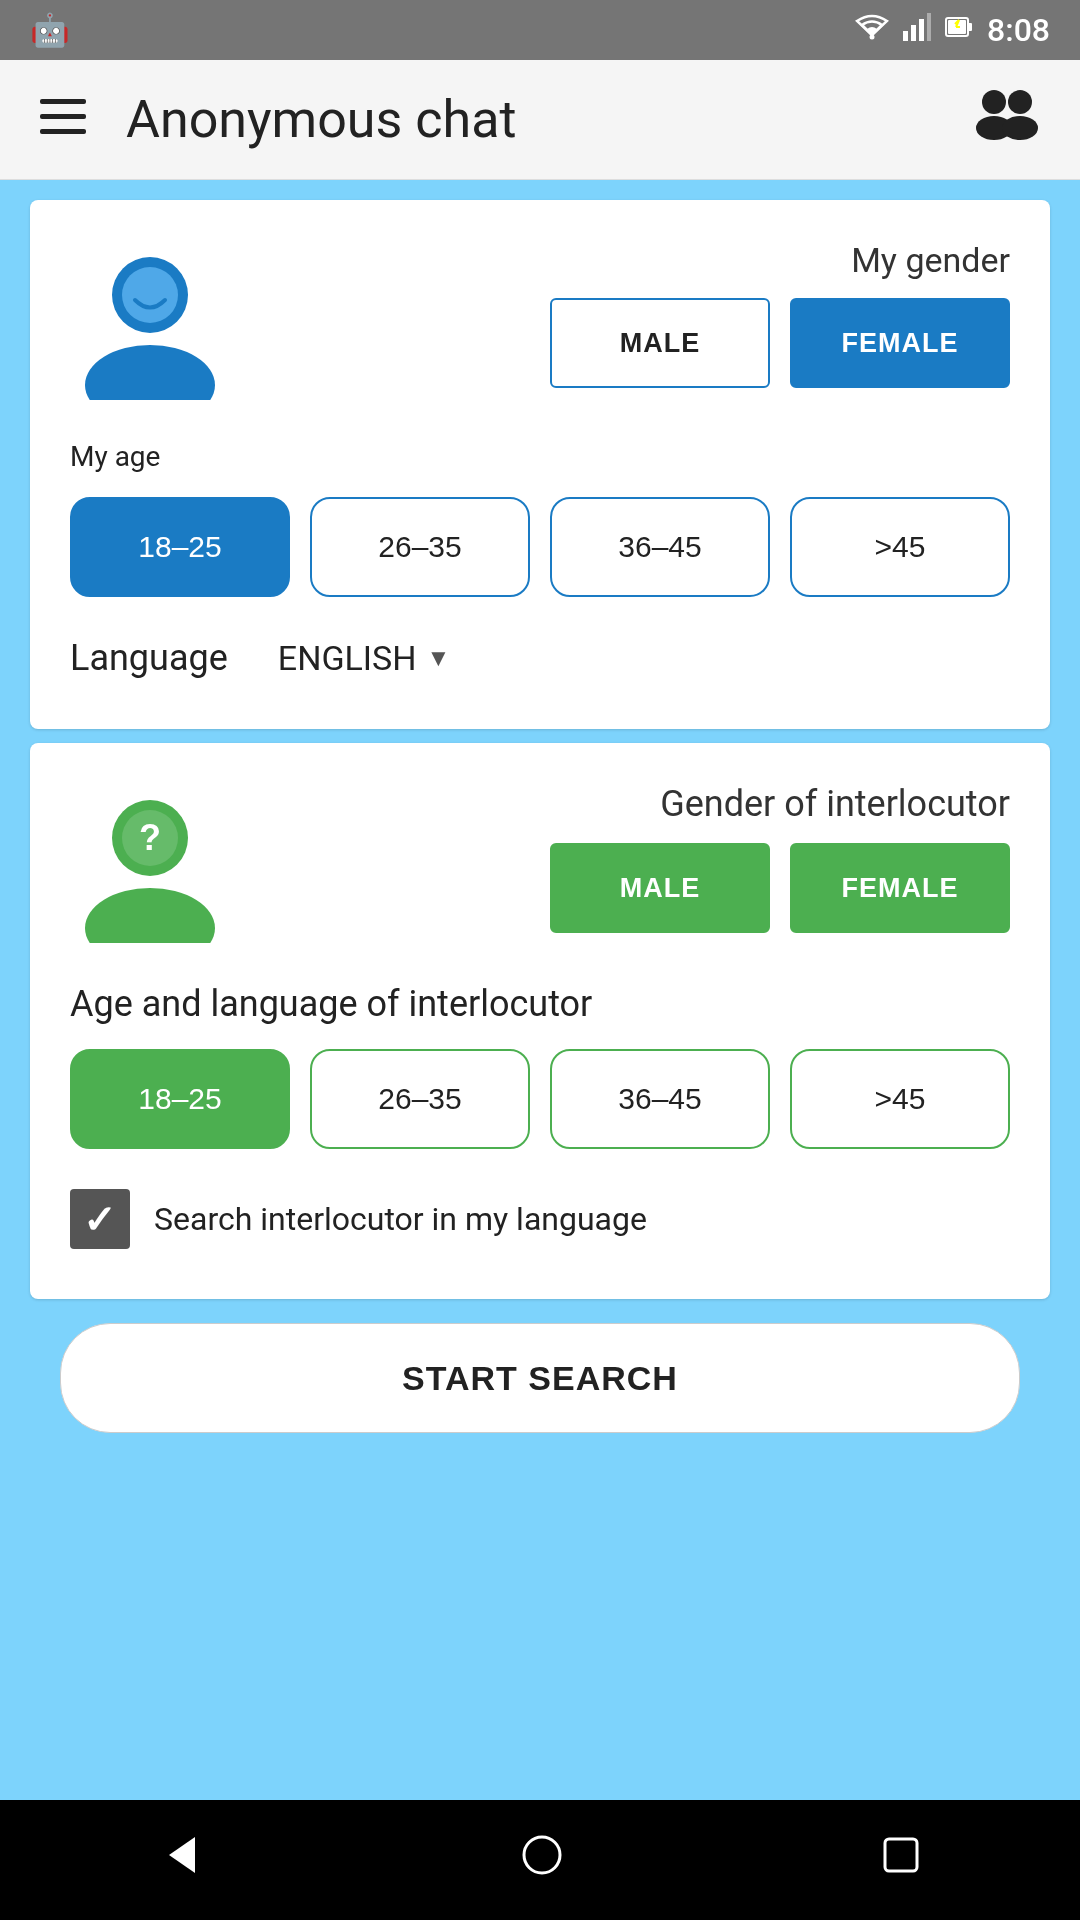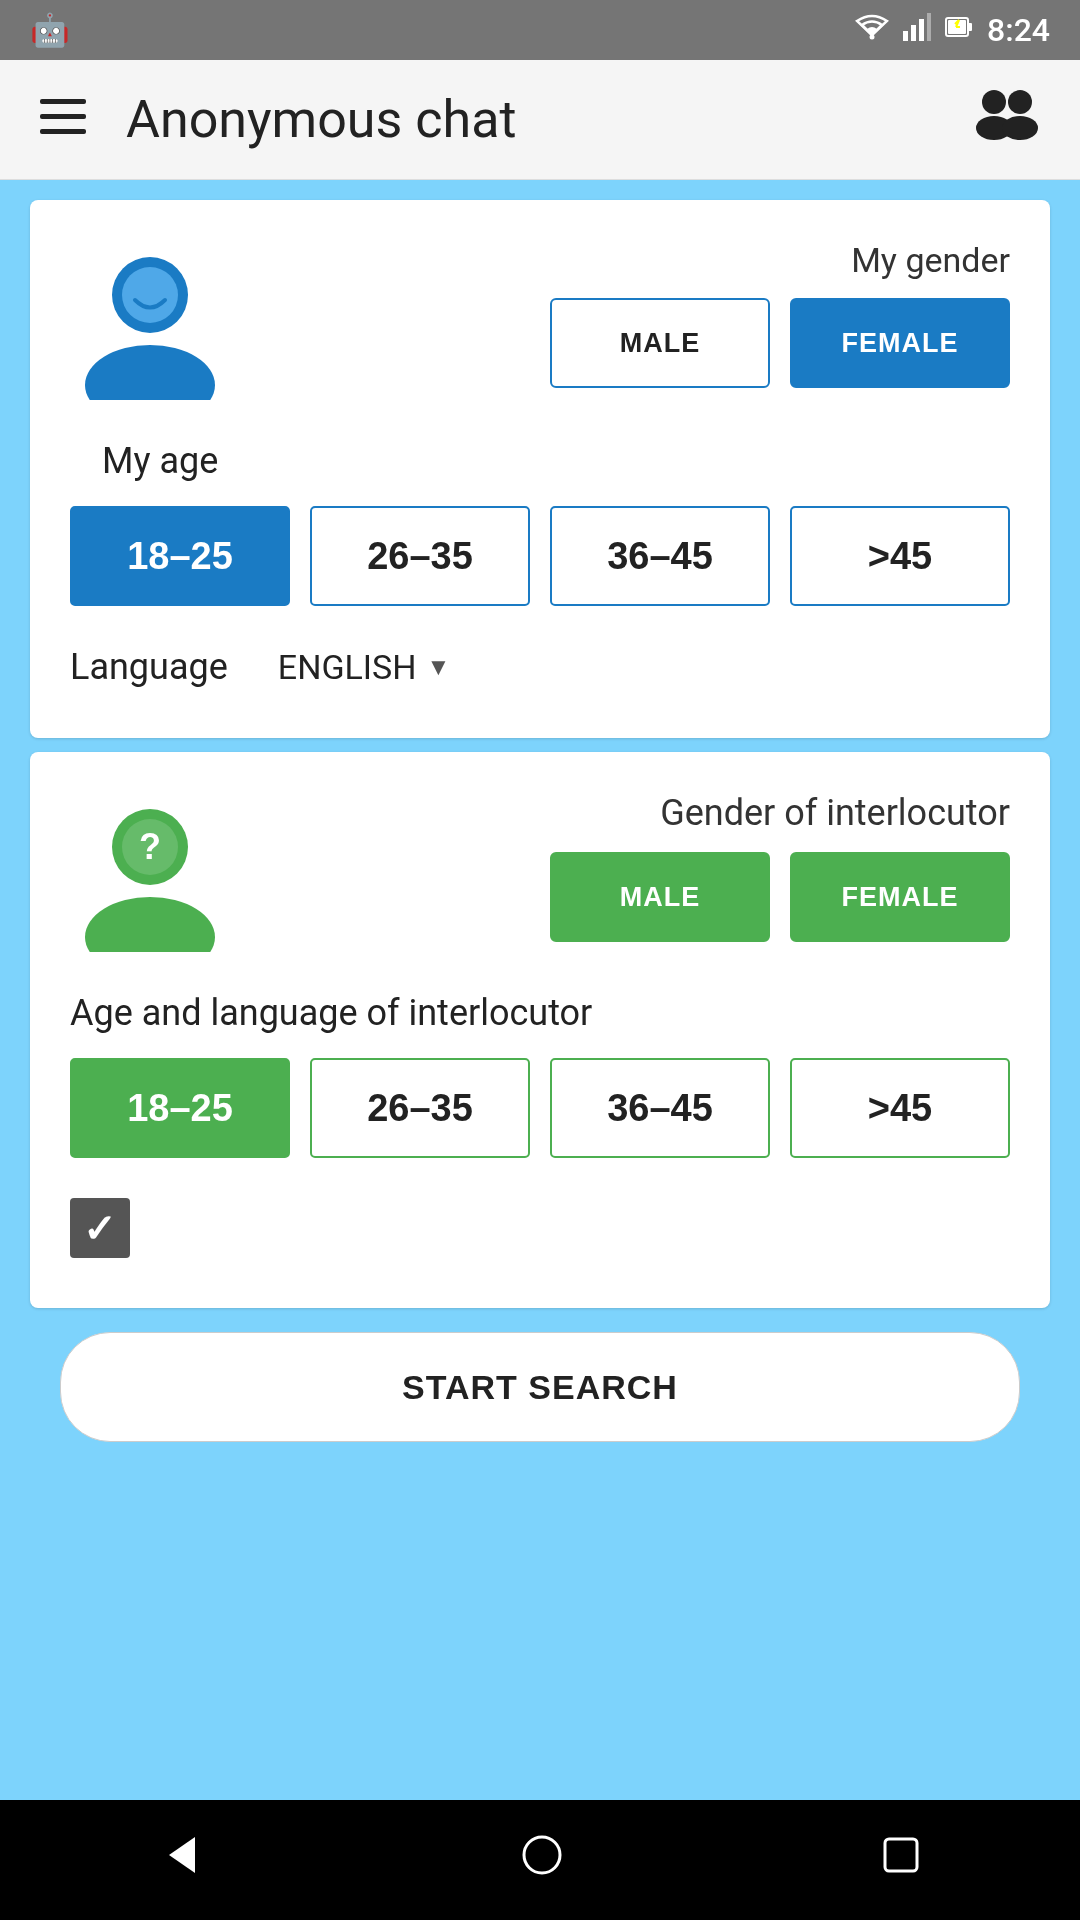--- a/index.html
+++ b/index.html
@@ -154,37 +154,36 @@
       background: #4caf50;
       border: 2px solid #4caf50;
       color: white;
     }
 
     
     .age-section {
       margin-top: 40px;
     }
     .age-label {
-      font-size: 36px;
+      font-size: 28px;
       color: #222;
       margin-bottom: 24px;
-      margin-left: 32px;
     }
     .age-buttons {
       display: flex;
       gap: 20px;
       flex-wrap: wrap;
     }
     .btn-age {
       flex: 1;
       min-width: 170px;
       height: 100px;
-      border-radius: 5px;
-      font-size: 38px;
-      font-weight: 700;
+      border-radius: 20px;
+      font-size: 30px;
+      font-weight: 400;
       cursor: pointer;
     }
     .btn-age-filled-blue {
       background: #1a7bc4;
       border: 2px solid #1a7bc4;
       color: white;
     }
     .btn-age-outline-blue {
       background: white;
       border: 2px solid #1a7bc4;
@@ -330,21 +329,21 @@
     <span class="battery-icon">
       <svg width="28" height="28" viewBox="0 0 28 28" fill="none">
         <rect x="1" y="5" width="22" height="18" rx="2" stroke="white" stroke-width="2"></rect>
         <rect x="23" y="10" width="4" height="8" rx="1" fill="white"></rect>
         <rect x="3" y="7" width="18" height="14" rx="1" fill="white"></rect>
         <line x1="10" y1="11" x2="14" y2="7" stroke="yellow" stroke-width="2"></line>
         <line x1="14" y1="7" x2="11" y2="14" stroke="yellow" stroke-width="2"></line>
         <line x1="11" y1="14" x2="15" y2="14" stroke="yellow" stroke-width="2"></line>
       </svg>
     </span>
-    <span class="status-time">8:24</span>
+    <span class="status-time">8:08</span>
   </div>
 </div>
 
 <div class="app-bar">
   <span class="menu-icon">
     <svg width="46" height="36" viewBox="0 0 46 36" fill="none">
       <rect y="0" width="46" height="5" rx="2" fill="#222"></rect>
       <rect y="15" width="46" height="5" rx="2" fill="#222"></rect>
       <rect y="30" width="46" height="5" rx="2" fill="#222"></rect>
     </svg>
@@ -427,20 +426,21 @@
         <button class="btn-age btn-age-outline-green">26–35</button>
         <button class="btn-age btn-age-outline-green">36–45</button>
         <button class="btn-age btn-age-outline-green">&gt;45</button>
       </div>
     </div>
 
     <div class="checkbox-row">
       <div class="checkbox-container">
         <span class="checkbox-check">✓</span>
       </div>
+      <span class="checkbox-label">Search interlocutor in my language</span>
     </div>
   </div>
 
   <button class="start-search-btn">START SEARCH</button>
 
 </div>
 
 <div class="nav-bar">
   <span class="nav-icon">
     <svg width="44" height="44" viewBox="0 0 44 44" fill="white">

